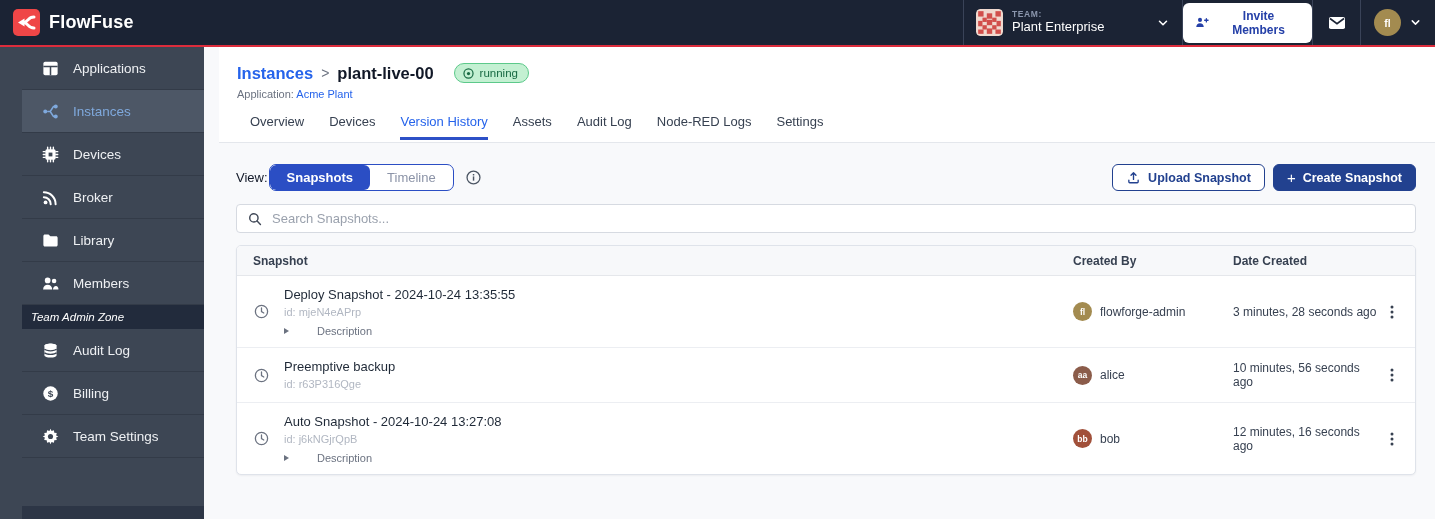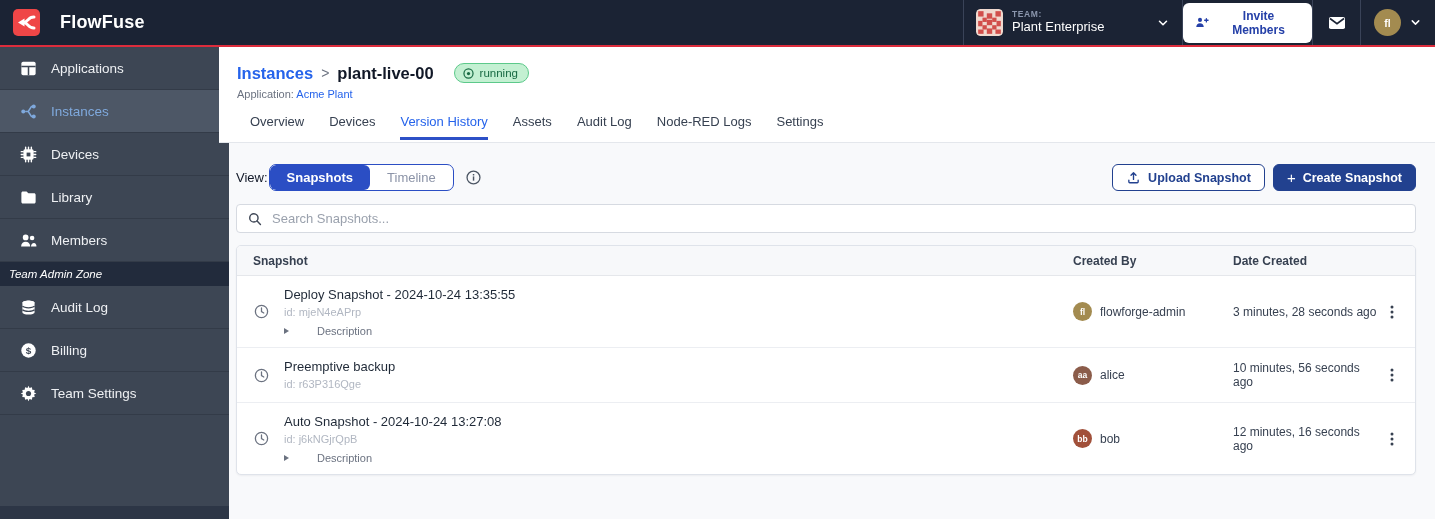--- a/index.html
+++ b/index.html
@@ -10,21 +10,21 @@
     -webkit-font-smoothing: antialiased;
   }
   svg { display:block; }
 
   
   .navbar {
     position:absolute; top:0; left:0; width:1435px; height:47px;
     background:#1b2334; border-bottom:2px solid #dd2c3c;
     display:flex; align-items:stretch; color:#fff;
   }
-  .nav-left { flex:1; display:flex; align-items:center; padding-left:13px; gap:20px; }
+  .nav-left { flex:1; display:flex; align-items:center; padding-left:13px; gap:9px; }
   .brand-text { font-size:18px; font-weight:bold; color:#fff; letter-spacing:.2px; }
   .nav-section { display:flex; align-items:center; border-left:1px solid #3a4358; }
   .team-section { width:219px; padding:0 12px; gap:9px; cursor:pointer; }
   .team-avatar { width:27px; height:27px; border-radius:4px; overflow:hidden; flex:none; }
   .team-text { display:flex; flex-direction:column; line-height:1.15; flex:1; }
   .team-label { font-size:8.5px; color:#8b96ad; letter-spacing:.6px; font-weight:bold; }
   .team-name { font-size:13px; color:#fff; }
   .invite-section { width:130px; justify-content:center; }
   .invite-btn {
     display:flex; align-items:center; gap:7px; background:#fff; color:#2540a8;
@@ -33,22 +33,22 @@
   }
   .mail-section { width:48px; justify-content:center; cursor:pointer; }
   .user-section { width:75px; justify-content:center; gap:8px; cursor:pointer; }
   .user-avatar {
     width:27px; height:27px; border-radius:50%; display:flex; align-items:center;
     justify-content:center; font-size:10.5px; color:#fff; font-weight:bold;
   }
 
   
   .sidebar {
-    position:absolute; top:47px; left:0; width:229px; height:472px;
-    background:#3d4654; display:flex; flex-direction:column;
+    position:absolute; top:47px; left:0; width:204px; height:472px;
+    background:#3d4654; display:flex; flex-direction:column;padding-left:22px;
   }
   .side-item {
     height:43px; display:flex; align-items:center; gap:13px; padding-left:19px;
     color:#eef0f3; font-size:13.5px; border-bottom:1px solid #333b48; cursor:pointer;
   }
   .side-item .icn { width:19px; height:19px; color:#fff; flex:none; }
   .side-item.active { background:#4d5766; color:#7fa9dd; }
   .side-item.active .icn { color:#7fa9dd; }
   .side-section-head {
     height:24px; background:#222b3c; color:#fff; font-size:11.5px;
@@ -236,20 +236,29 @@
         <g stroke="currentColor" stroke-width="1.5" stroke-linecap="round">
           <path d="M7 4.4V2.4M10 4.4V2.4M13 4.4V2.4M7 17.6v-2M10 17.6v-2M13 17.6v-2M4.4 7H2.4M4.4 10H2.4M4.4 13H2.4M17.6 7h-2M17.6 10h-2M17.6 13h-2"></path>
         </g>
       </svg>
     </span>
     <span>Devices</span>
   </div>
   <div class="side-item">
     <span class="icn">
       <svg width="19" height="19" viewBox="0 0 20 20">
+        <circle cx="4.8" cy="15.2" r="2" fill="currentColor"></circle>
+        <path d="M3 9.8a7.2 7.2 0 0 1 7.2 7.2M3 4.6A12.4 12.4 0 0 1 15.4 17" stroke="currentColor" stroke-width="2.1" fill="none" stroke-linecap="round"></path>
+      </svg>
+    </span>
+    <span>Broker</span>
+  </div>
+  <div class="side-item">
+    <span class="icn">
+      <svg width="19" height="19" viewBox="0 0 20 20">
         <path d="M2.5 5.2c0-.9.7-1.6 1.6-1.6h3.8l2 2h6c.9 0 1.6.7 1.6 1.6v7.6c0 .9-.7 1.6-1.6 1.6H4.1c-.9 0-1.6-.7-1.6-1.6z" fill="currentColor"></path>
       </svg>
     </span>
     <span>Library</span>
   </div>
   <div class="side-item">
     <span class="icn">
       <svg width="19" height="19" viewBox="0 0 20 20" fill="currentColor">
         <circle cx="7" cy="6.8" r="3"></circle>
           <circle cx="13.8" cy="7.3" r="2.4"></circle>

